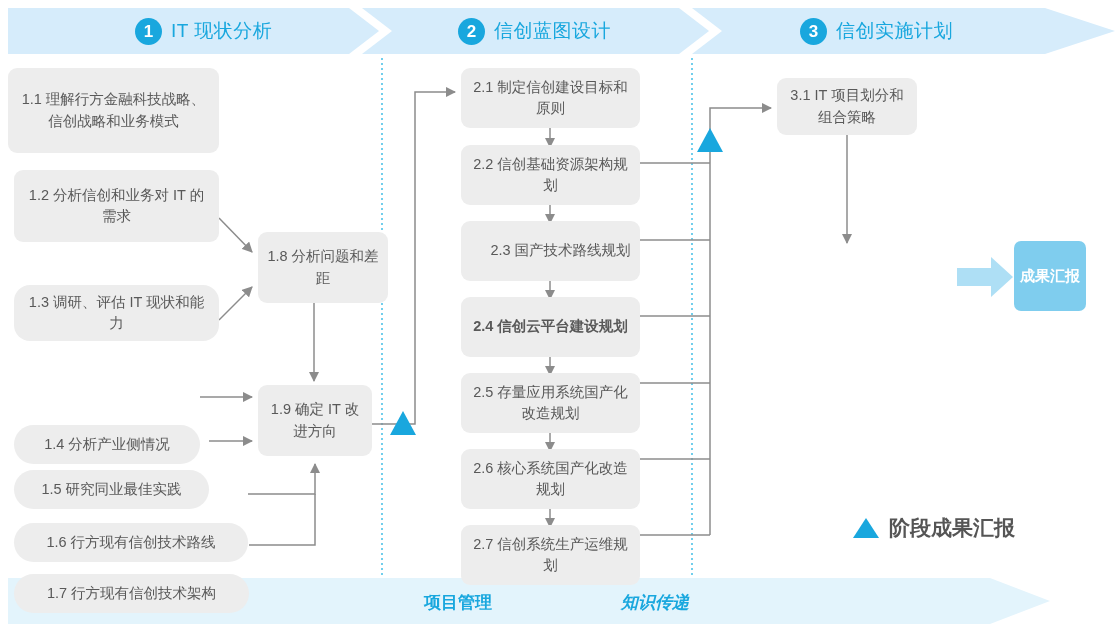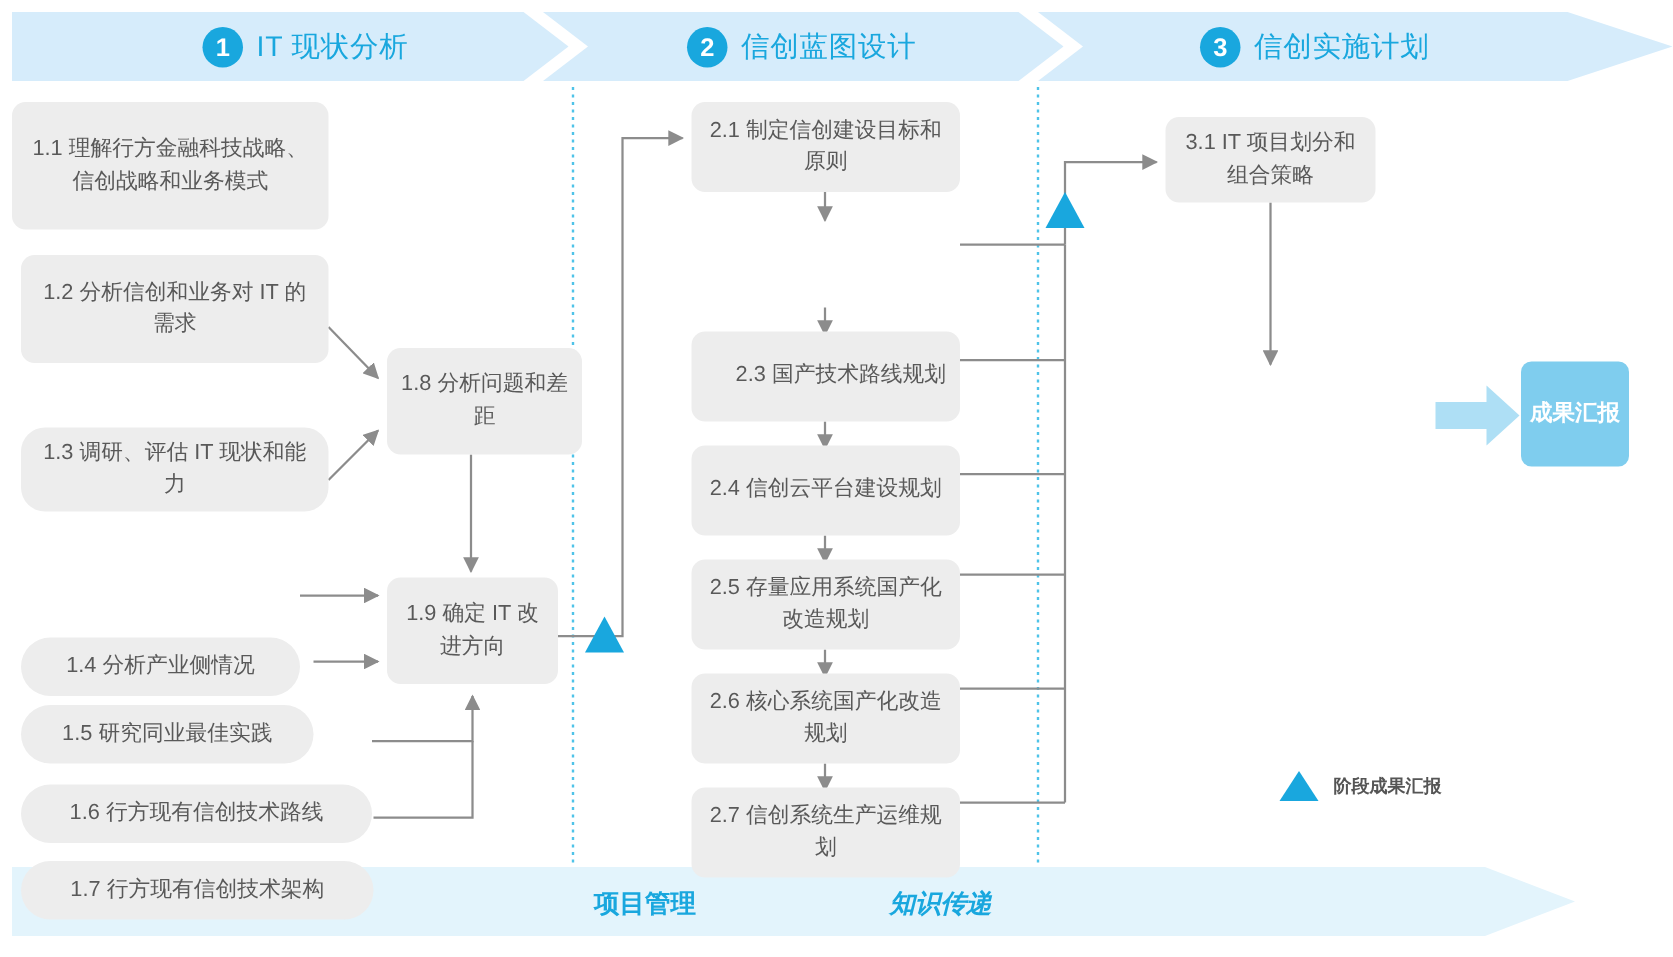--- a/index.html
+++ b/index.html
@@ -44,25 +44,25 @@
   }
 
   
   .legend{
     position:absolute;display:flex;align-items:center;gap:10px;
   }
   .legend-tri{
     width:0;height:0;border-left:13px solid transparent;border-right:13px solid transparent;
     border-bottom:20px solid #19A7DE;
   }
-  .legend-text{color:#555555;font-size:12px;font-weight:bold;white-space:nowrap;}
+  .legend-text{color:#555555;font-size:21px;font-weight:bold;white-space:nowrap;}
 
   
   .band-label{
-    position:absolute;color:#19A7DE;font-size:17px;font-weight:bold;white-space:nowrap;
+    position:absolute;color:#19A7DE;font-size:17px;font-weight:bold;white-space:nowrap;margin-left:28px;
   }
 </style>
 </head>
 <body>
 
 <div id="stage">
 
   <svg class="layer" viewBox="0 0 1115 638" xmlns="http://www.w3.org/2000/svg">
     <defs>
       <marker id="arrow" viewBox="0 0 10 10" refX="9" refY="5" markerWidth="7" markerHeight="7" orient="auto-start-reverse">
@@ -146,22 +146,23 @@
   <div class="box" style="left:14px;top:170px;width:205px;height:72px;">1.2 分析信创和业务对 IT 的需求</div>
   <div class="box" style="left:14px;top:285px;width:205px;height:56px;border-radius:16px;">1.3 调研、评估 IT 现状和能力</div>
   <div class="box pill" style="left:14px;top:377px;width:186px;height:39px;">1.4 分析产业侧情况</div>
   <div class="box pill" style="left:14px;top:422px;width:195px;height:39px;">1.5 研究同业最佳实践</div>
   <div class="box pill" style="left:14px;top:475px;width:234px;height:39px;">1.6 行方现有信创技术路线</div>
   <div class="box pill" style="left:14px;top:526px;width:235px;height:39px;">1.7 行方现有信创技术架构</div>
   <div class="box" style="left:258px;top:232px;width:130px;height:71px;">1.8 分析问题和差距</div>
   <div class="box" style="left:258px;top:385px;width:114px;height:71px;">1.9 确定 IT 改进方向</div>
 
   <div class="box" style="left:461px;top:68px;width:179px;height:60px;">2.1 制定信创建设目标和原则</div>
+  <div class="box" style="left:461px;top:145px;width:179px;height:60px;">2.2 信创基础资源架构规划</div>
   <div class="box" style="left:461px;top:221px;width:179px;height:60px;padding-left:28px;">2.3 国产技术路线规划</div>
-  <div class="box" style="left:461px;top:297px;width:179px;height:60px;">2.4 信创云平台建设规划</div>
+  <div class="box" style="left:461px;top:297px;width:179px;height:60px;font-weight:bold;">2.4 信创云平台建设规划</div>
   <div class="box" style="left:461px;top:373px;width:179px;height:60px;">2.5 存量应用系统国产化改造规划</div>
   <div class="box" style="left:461px;top:449px;width:179px;height:60px;">2.6 核心系统国产化改造规划</div>
   <div class="box" style="left:461px;top:525px;width:179px;height:60px;">2.7 信创系统生产运维规划</div>
 
   <div class="box" style="left:777px;top:78px;width:140px;height:57px;">3.1 IT 项目划分和组合策略</div>
 
   <div class="result-badge" style="left:1014px;top:241px;width:72px;height:70px;">成果汇报</div>
 
   <div class="legend" style="left:853px;top:514px;">
     <span class="legend-tri"></span>

